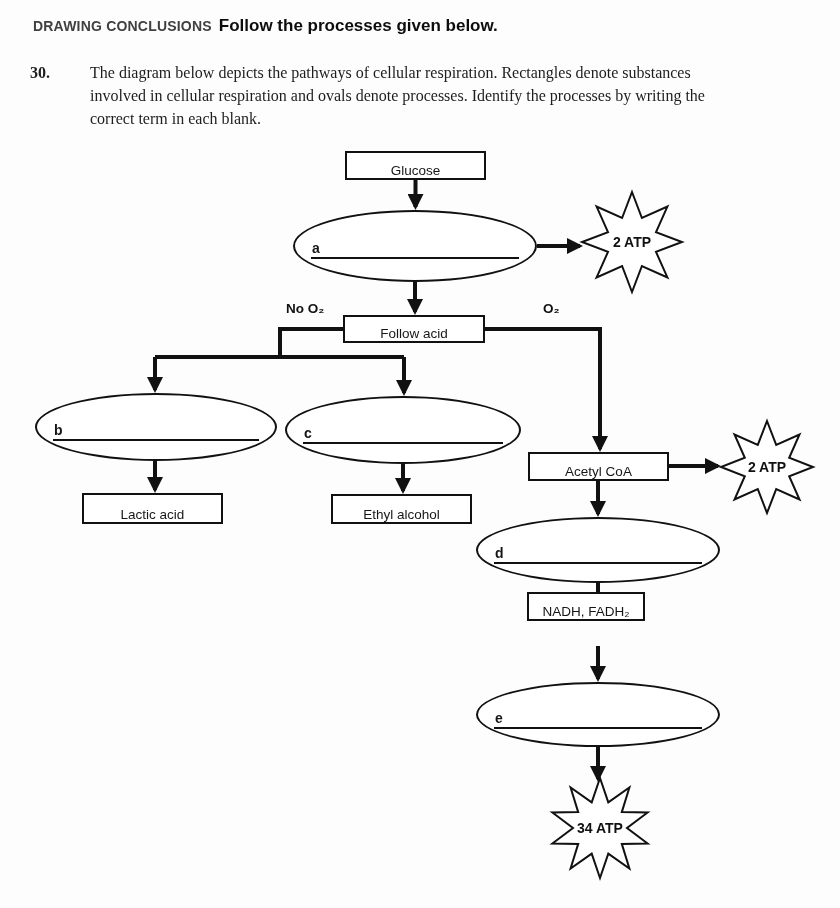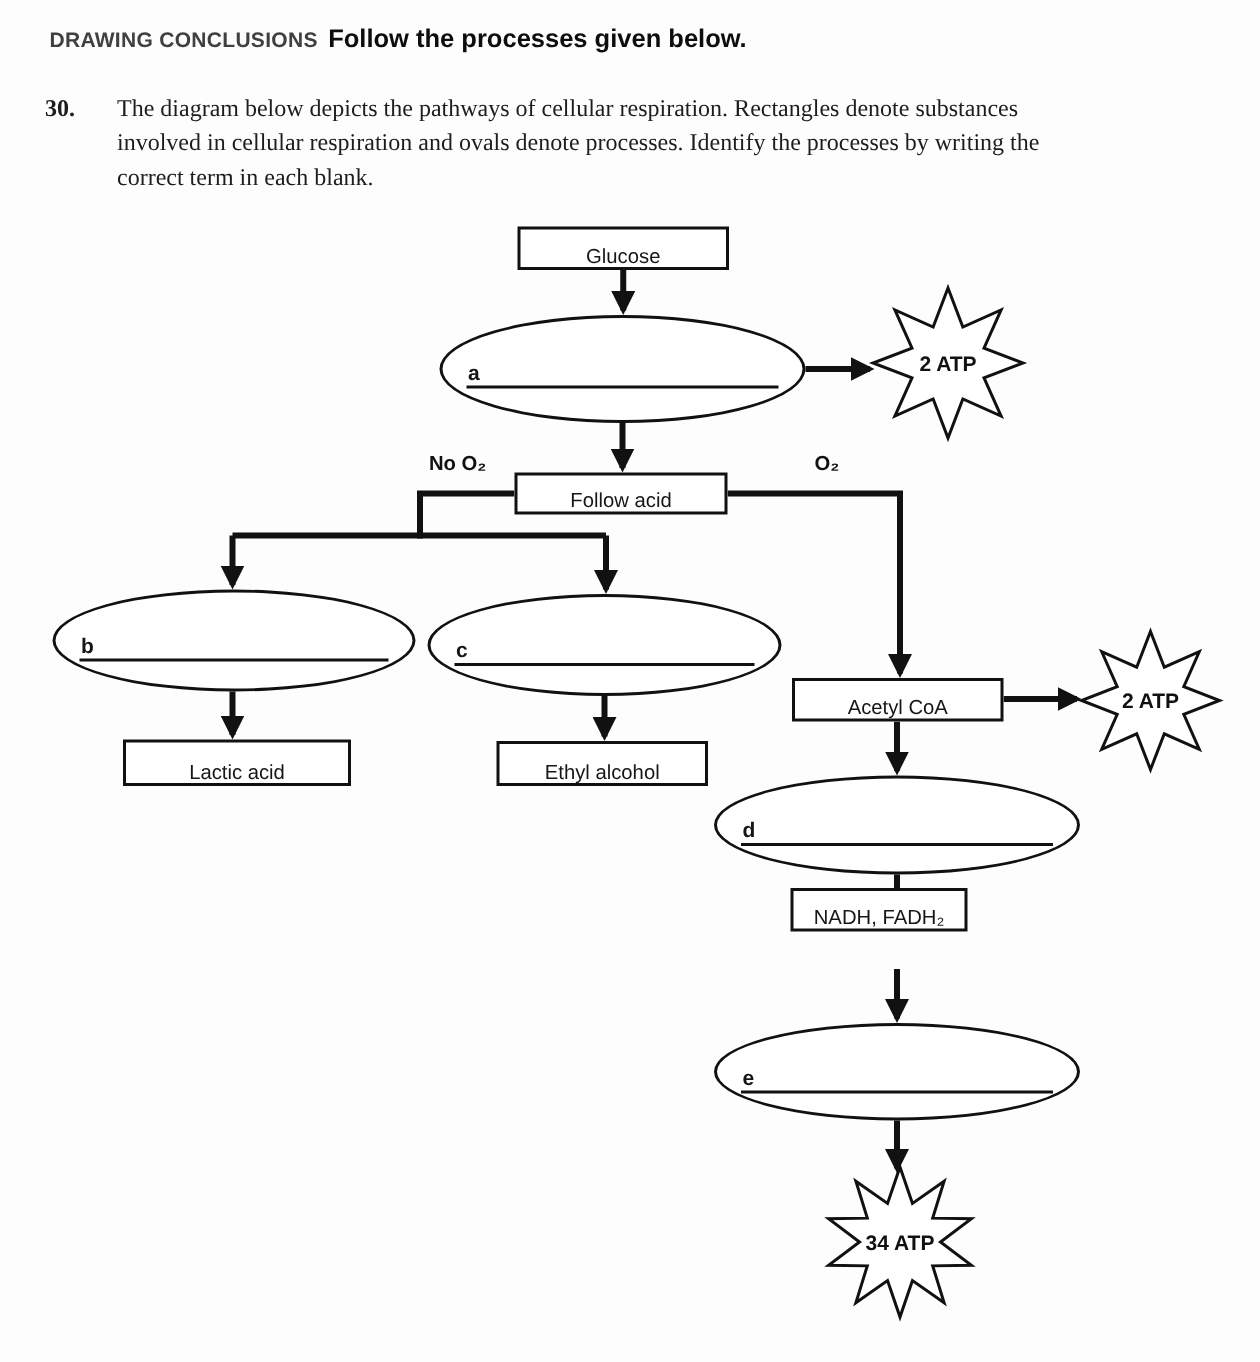--- a/index.html
+++ b/index.html
@@ -9,21 +9,21 @@
     font-family:"Liberation Sans", sans-serif; color:#161616;
   }
   
   .header { position:absolute; left:33px; top:16px; white-space:nowrap; }
   .header-title { font-weight:800; font-size:14px; letter-spacing:.2px; color:#404040; }
   .header-sub { font-weight:700; font-size:17px; margin-left:7px; color:#0d0d0d; }
   
   .question { position:absolute; left:30px; top:61px; width:788px;
     font-family:"Liberation Serif", serif; font-size:16px; line-height:23px; color:#1d1d1d; }
   .qnum { position:absolute; left:0; top:0; font-weight:700; }
-  .qtext { margin-left:48px; }
+  .qtext { margin-left:60px; }
   
   .lines { position:absolute; left:0; top:0; pointer-events:none; }
   .lines line, .lines polyline { stroke:#111; stroke-width:4; fill:none; }
   .lines .star { fill:#fff; stroke:#111; stroke-width:2; stroke-linejoin:miter; }
   .lines text { font:700 14px "Liberation Sans", sans-serif; fill:#111; text-anchor:middle; }
   marker path { fill:#111; }
   .dbox {
     position:absolute; border:2px solid #111; background:#fff; box-sizing:border-box;
     display:flex; align-items:flex-end; justify-content:center;
     font-size:13.5px; color:#161616;
@@ -90,21 +90,21 @@
     <text x="767" y="472">2 ATP</text>
     <text x="600" y="833">34 ATP</text>
   </svg>
 
   <div class="dbox" style="left:345px; top:151px; width:141px; height:29px;">
     <span>Glucose</span>
   </div>
   <div class="dbox" style="left:343px; top:315px; width:142px; height:28px;">
     <span>Follow acid</span>
   </div>
-  <div class="dbox" style="left:82px; top:493px; width:152px; height:31px;">
+  <div class="dbox" style="left:82px; top:493px; width:141px; height:31px;">
     <span>Lactic acid</span>
   </div>
   <div class="dbox" style="left:331px; top:494px; width:141px; height:30px;">
     <span>Ethyl alcohol</span>
   </div>
   <div class="dbox" style="left:528px; top:452px; width:141px; height:29px;">
     <span>Acetyl CoA</span>
   </div>
   <div class="dbox" style="left:527px; top:592px; width:118px; height:29px;">
     <span>NADH, FADH₂</span>

